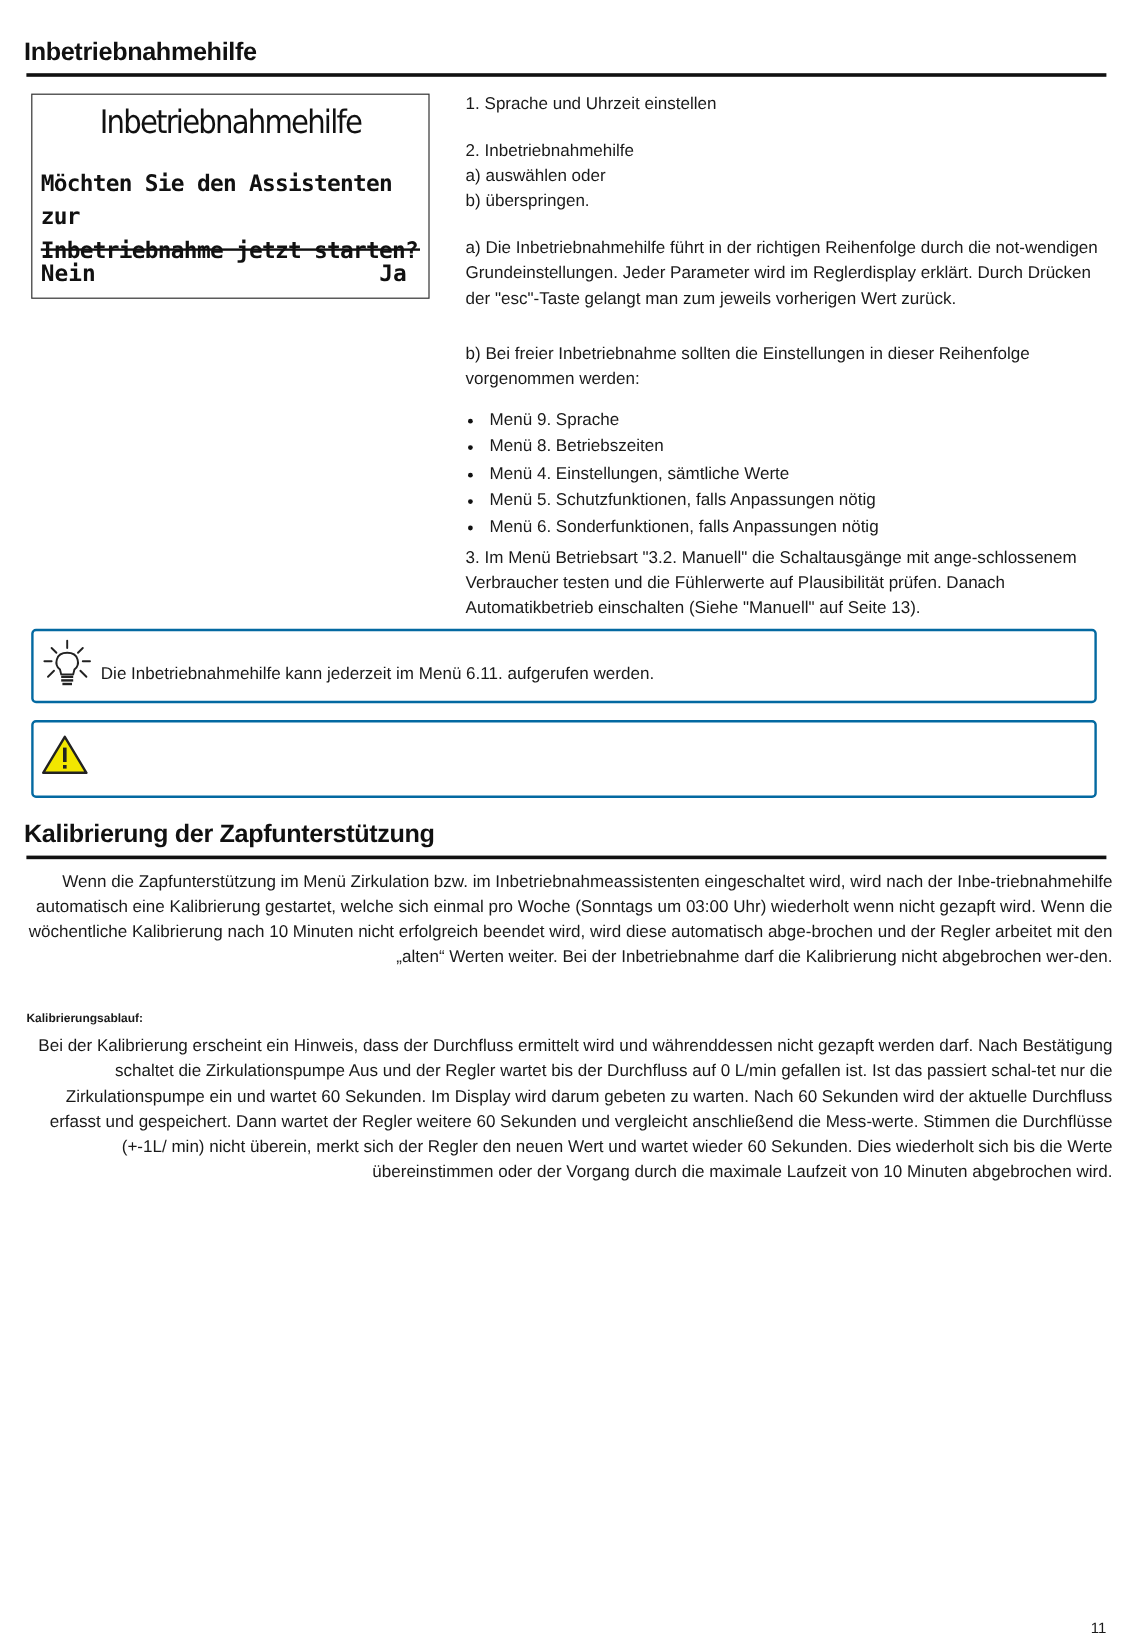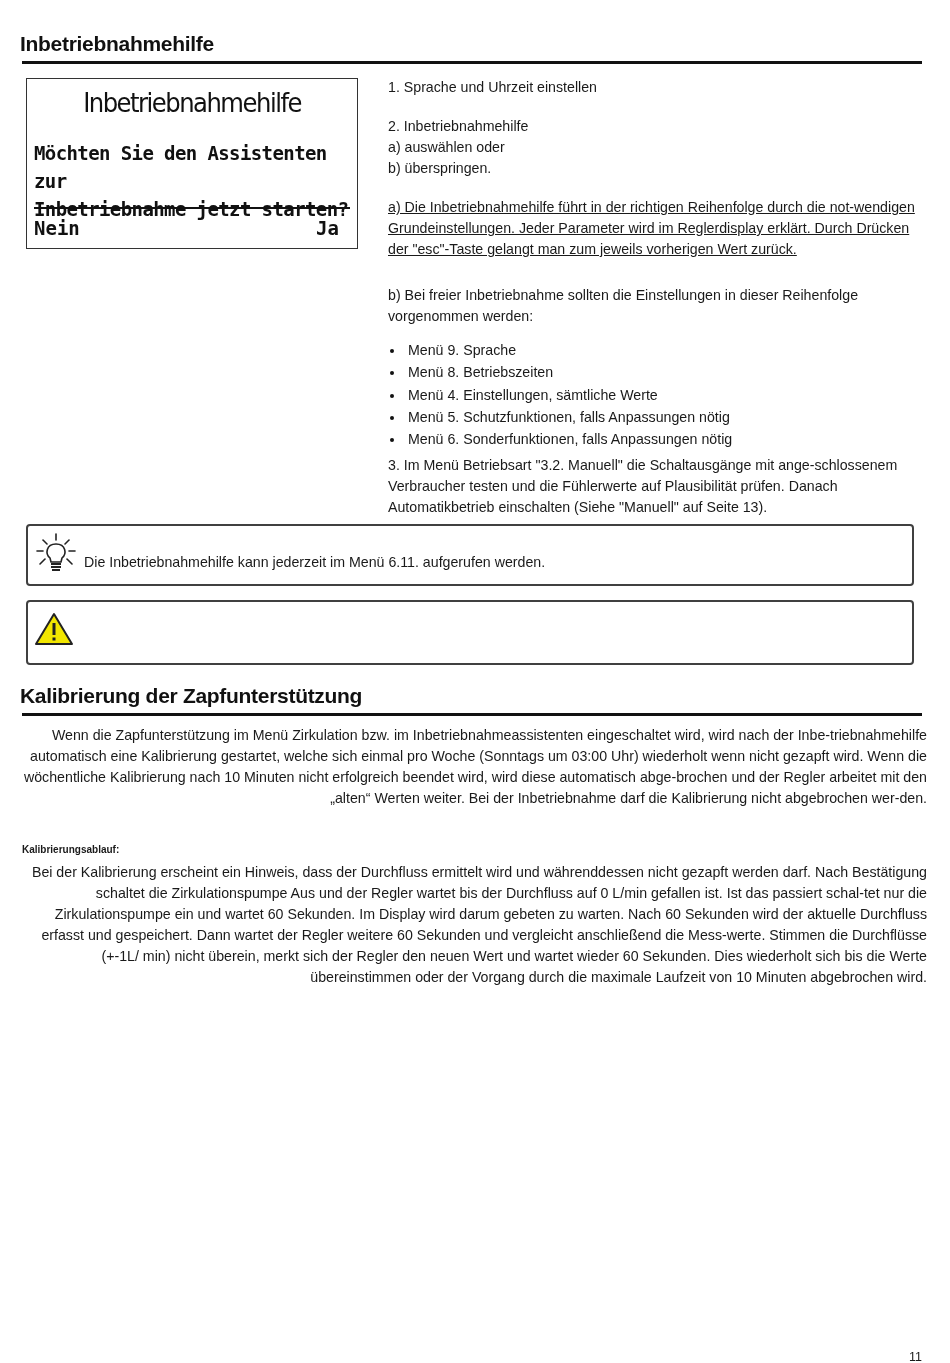--- a/index.html
+++ b/index.html
@@ -12,21 +12,21 @@
   .lcd-title { position: absolute; left: 0; right: 0; top: 8px; text-align: center; font-size: 27px; letter-spacing: -1.5px; font-family: "DejaVu Sans Condensed", "DejaVu Sans", sans-serif; font-weight: normal; }
   .lcd-q { position: absolute; left: 7px; top: 60px; font-size: 19px; line-height: 28px; letter-spacing: -0.6px; font-weight: bold; font-family: "DejaVu Sans Mono", monospace; }
   .lcd-line { position: absolute; left: 7px; right: 7px; top: 128px; height: 2px; background: #111; }
   .lcd-no { position: absolute; left: 7px; top: 138px; font-size: 19px; font-weight: bold; }
   .lcd-yes { position: absolute; right: 18px; top: 138px; font-size: 19px; font-weight: bold; }
   .rcol { position: absolute; left: 388px; width: 535px; font-size: 14.2px; line-height: 21px; }
   .rcol p { margin: 0; }
   .bullets { position: absolute; left: 388px; width: 535px; font-size: 14.2px; line-height: 22.3px; margin: 0; padding: 0; list-style: none; }
   .bullets li { position: relative; padding-left: 20px; }
   .bullets li::before { content: ""; position: absolute; left: 2px; top: 10px; width: 4px; height: 4px; border-radius: 50%; background: #111; }
-  .note { position: absolute; left: 26px; width: 888px; border: 2px solid #404040; border-radius: 4px; box-sizing: border-box; background: #fff; padding-left: 28px; }
+  .note { position: absolute; left: 26px; width: 888px; border: 2px solid #0369a1; border-radius: 4px; box-sizing: border-box; background: #fff; padding-left: 28px; }
   .note .icon { position: absolute; left: 6px; }
   .note .txt { position: absolute; left: 56px; right: 10px; font-size: 14.2px; line-height: 21px; }
   .para { position: absolute; left: 22px; width: 905px; font-size: 14.2px; line-height: 21px; margin: 0; text-align: right; }
   .sub { position: absolute; left: 22px; font-size: 10px; font-weight: bold; }
   .pagenum { position: absolute; right: 28px; top: 1350px; font-size: 12.5px; }
 </style>
 </head>
 <body>
 
 <div class="h1" style="top:32px;">Inbetriebnahmehilfe</div>
@@ -42,21 +42,21 @@
   <div class="lcd-no">Nein</div>
   <div class="lcd-yes">Ja</div>
 </div>
 
 <div class="rcol" style="top:77px;">1. Sprache und Uhrzeit einstellen</div>
 <div class="rcol" style="top:116px;">
   <p>2. Inbetriebnahmehilfe</p>
   <p>a) auswählen oder</p>
   <p>b) überspringen.</p>
 </div>
-<div class="rcol" style="top:197px;text-decoration:underline;">a) Die Inbetriebnahmehilfe führt in der richtigen Reihenfolge durch die not-wendigen Grundeinstellungen. Jeder Parameter wird im Reglerdisplay erklärt. Durch Drücken der "esc"-Taste gelangt man zum jeweils vorherigen Wert zurück.</div>
+<div class="rcol" style="top:197px;">a) Die Inbetriebnahmehilfe führt in der richtigen Reihenfolge durch die not-wendigen Grundeinstellungen. Jeder Parameter wird im Reglerdisplay erklärt. Durch Drücken der "esc"-Taste gelangt man zum jeweils vorherigen Wert zurück.</div>
 <div class="rcol" style="top:285px;">b) Bei freier Inbetriebnahme sollten die Einstellungen in dieser Reihenfolge vorgenommen werden:</div>
 
 <ul class="bullets" style="top:339px;">
   <li>Menü 9. Sprache</li>
   <li>Menü 8. Betriebszeiten</li>
   <li>Menü 4. Einstellungen, sämtliche Werte</li>
   <li>Menü 5. Schutzfunktionen, falls Anpassungen nötig</li>
   <li>Menü 6. Sonderfunktionen, falls Anpassungen nötig</li>
 </ul>
 

